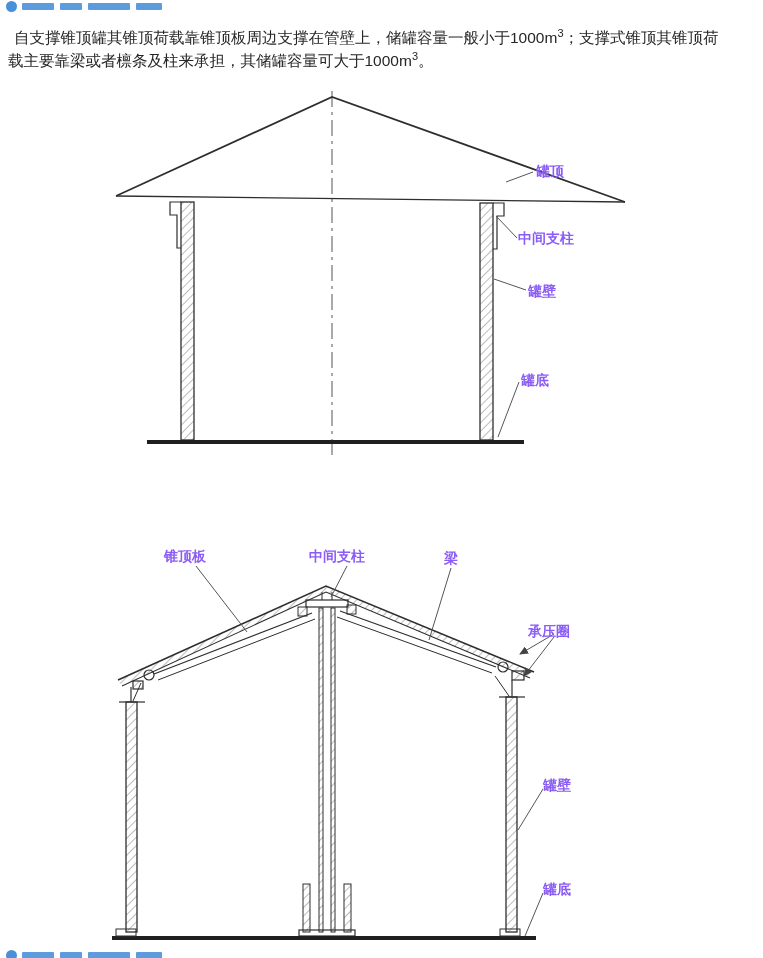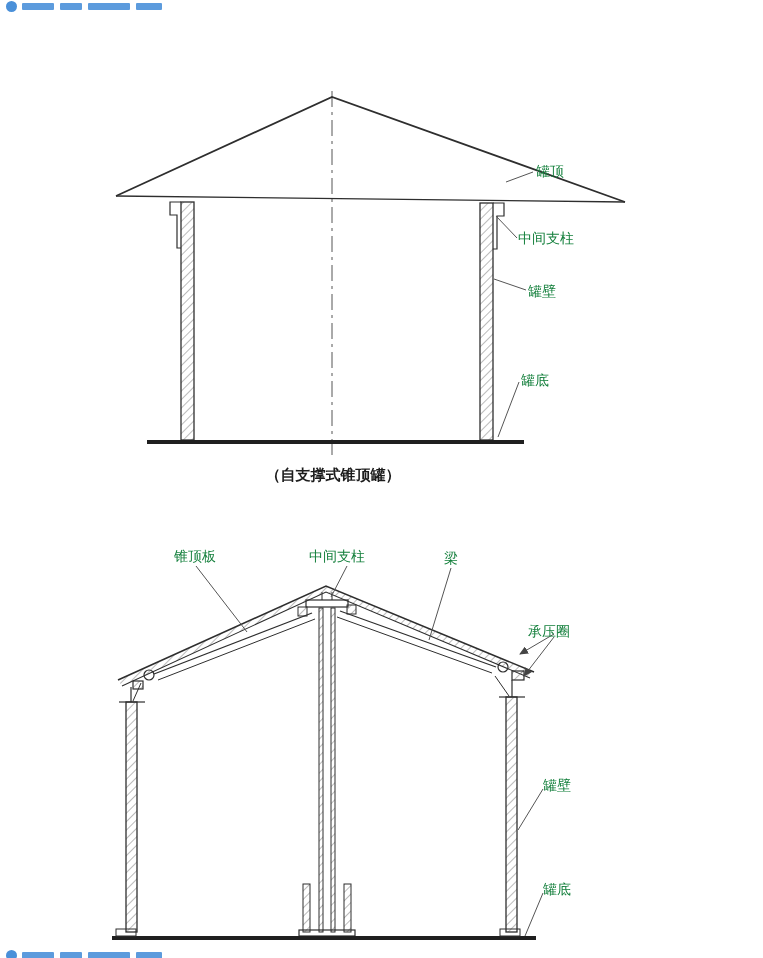--- a/index.html
+++ b/index.html
@@ -25,36 +25,40 @@
   
   #para{position:absolute;left:8px;top:26px;width:749px;font-size:15.5px;line-height:23px;color:#262626;}
   #para .ln1{text-indent:6px;}
   #para sup{font-size:11px;vertical-align:super;line-height:0;}
 
   
   .diag{position:absolute;left:0;}
   #svg1{top:88px;}
   #svg2{top:540px;}
 
-  .dlabel{position:absolute;font-size:14px;font-weight:normal;color:#15803d;white-space:nowrap;}
+  .dlabel{position:absolute;font-size:14px;font-weight:bold;color:#8b5cf6;white-space:nowrap;}
   #cap1{position:absolute;left:253px;top:466px;width:160px;text-align:center;font-size:15px;font-weight:bold;color:#1c1c1c;}
 </style>
 </head>
 <body>
 
 <div id="page">
 
   <div class="banner top">
     <span class="logo-dot"></span>
     <span class="frag f1"></span>
     <span class="frag f2"></span>
     <span class="frag f3"></span>
     <span class="frag f4"></span>
   </div>
 
+  <div id="para">
+    <div class="ln1"><span>自支撑锥顶罐其锥顶荷载靠锥顶板周边支撑在管壁上，储罐容量一般小于1000m</span><sup>3</sup><span>；支撑式锥顶其锥顶荷</span></div>
+    <div class="ln2"><span>载主要靠梁或者檩条及柱来承担，其储罐容量可大于1000m</span><sup>3</sup><span>。</span></div>
+  </div>
 
   <svg id="svg1" class="diag" width="763" height="402" viewBox="0 0 763 402">
     <defs>
       <pattern id="hatchA" width="6" height="6" patternUnits="userSpaceOnUse" patternTransform="rotate(45)">
         <line x1="0" y1="0" x2="0" y2="6" stroke="#777" stroke-width="1"></line>
       </pattern>
     </defs>
 
     <g>
       <line x1="332" y1="3" x2="332" y2="370" stroke="#555" stroke-width="1" stroke-dasharray="16 5 3 5"></line>
@@ -84,21 +88,20 @@
       <line x1="517" y1="150" x2="496" y2="128"></line>
       <line x1="526" y1="202" x2="494" y2="191"></line>
       <line x1="519" y1="294" x2="498" y2="349"></line>
     </g>
   </svg>
 
   <div class="dlabel" style="left:536px;top:163px;">罐顶</div>
   <div class="dlabel" style="left:518px;top:230px;">中间支柱</div>
   <div class="dlabel" style="left:528px;top:283px;">罐壁</div>
   <div class="dlabel" style="left:521px;top:372px;">罐底</div>
-  <div id="cap1">（自支撑式锥顶罐）</div>
 
   <svg id="svg2" class="diag" width="763" height="418" viewBox="0 0 763 418">
     <defs>
       <pattern id="hatchB" width="6" height="6" patternUnits="userSpaceOnUse" patternTransform="rotate(45)">
         <line x1="0" y1="0" x2="0" y2="6" stroke="#777" stroke-width="1"></line>
       </pattern>
       <marker id="arrw" markerWidth="9" markerHeight="8" refX="8" refY="4" orient="auto">
         <path d="M0 0 L9 4 L0 8 z" fill="#444"></path>
       </marker>
     </defs>
@@ -157,21 +160,21 @@
       <line x1="196" y1="26" x2="247" y2="92"></line>
       <line x1="347" y1="26" x2="331" y2="57"></line>
       <line x1="451" y1="28" x2="429" y2="100"></line>
       <line x1="554" y1="94" x2="520" y2="114" marker-end="url(#arrw)"></line>
       <line x1="554" y1="97" x2="524" y2="136" marker-end="url(#arrw)"></line>
       <line x1="543" y1="249" x2="518" y2="290"></line>
       <line x1="543" y1="353" x2="525" y2="396"></line>
     </g>
   </svg>
 
-  <div class="dlabel" style="left:164px;top:548px;margin-left:10px;">锥顶板</div>
+  <div class="dlabel" style="left:164px;top:548px;">锥顶板</div>
   <div class="dlabel" style="left:309px;top:548px;text-align:right;">中间支柱</div>
   <div class="dlabel" style="left:444px;top:550px;">梁</div>
   <div class="dlabel" style="left:528px;top:623px;">承压圈</div>
   <div class="dlabel" style="left:543px;top:777px;">罐壁</div>
   <div class="dlabel" style="left:543px;top:881px;">罐底</div>
 
   <div class="banner bottom">
     <span class="logo-dot"></span>
     <span class="frag f1"></span>
     <span class="frag f2"></span>

